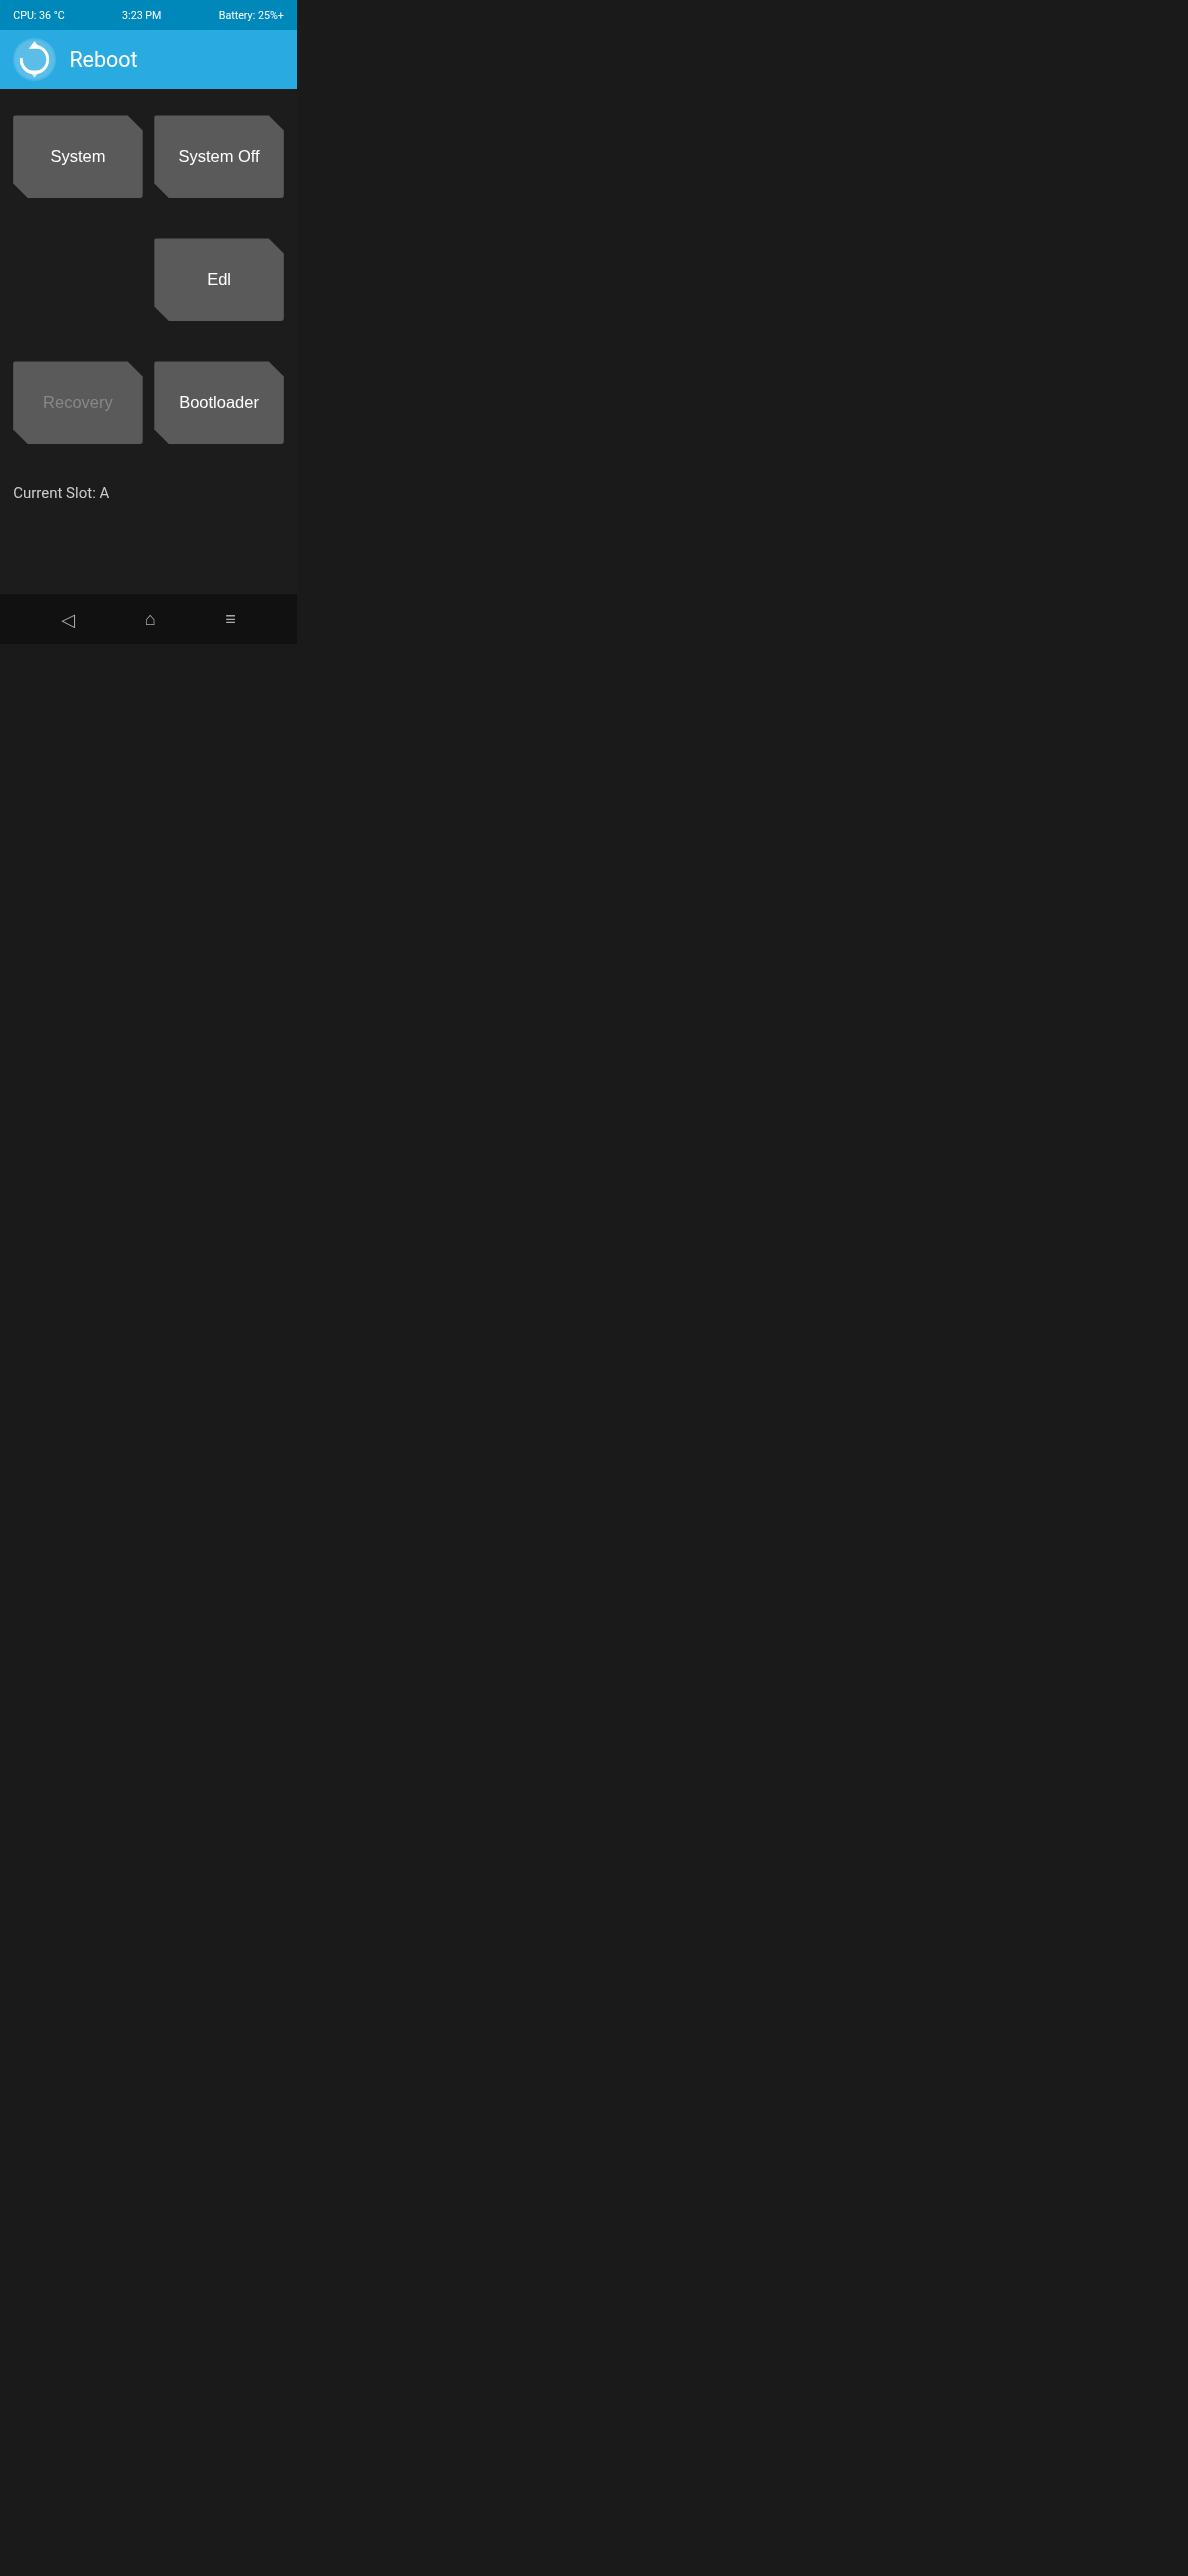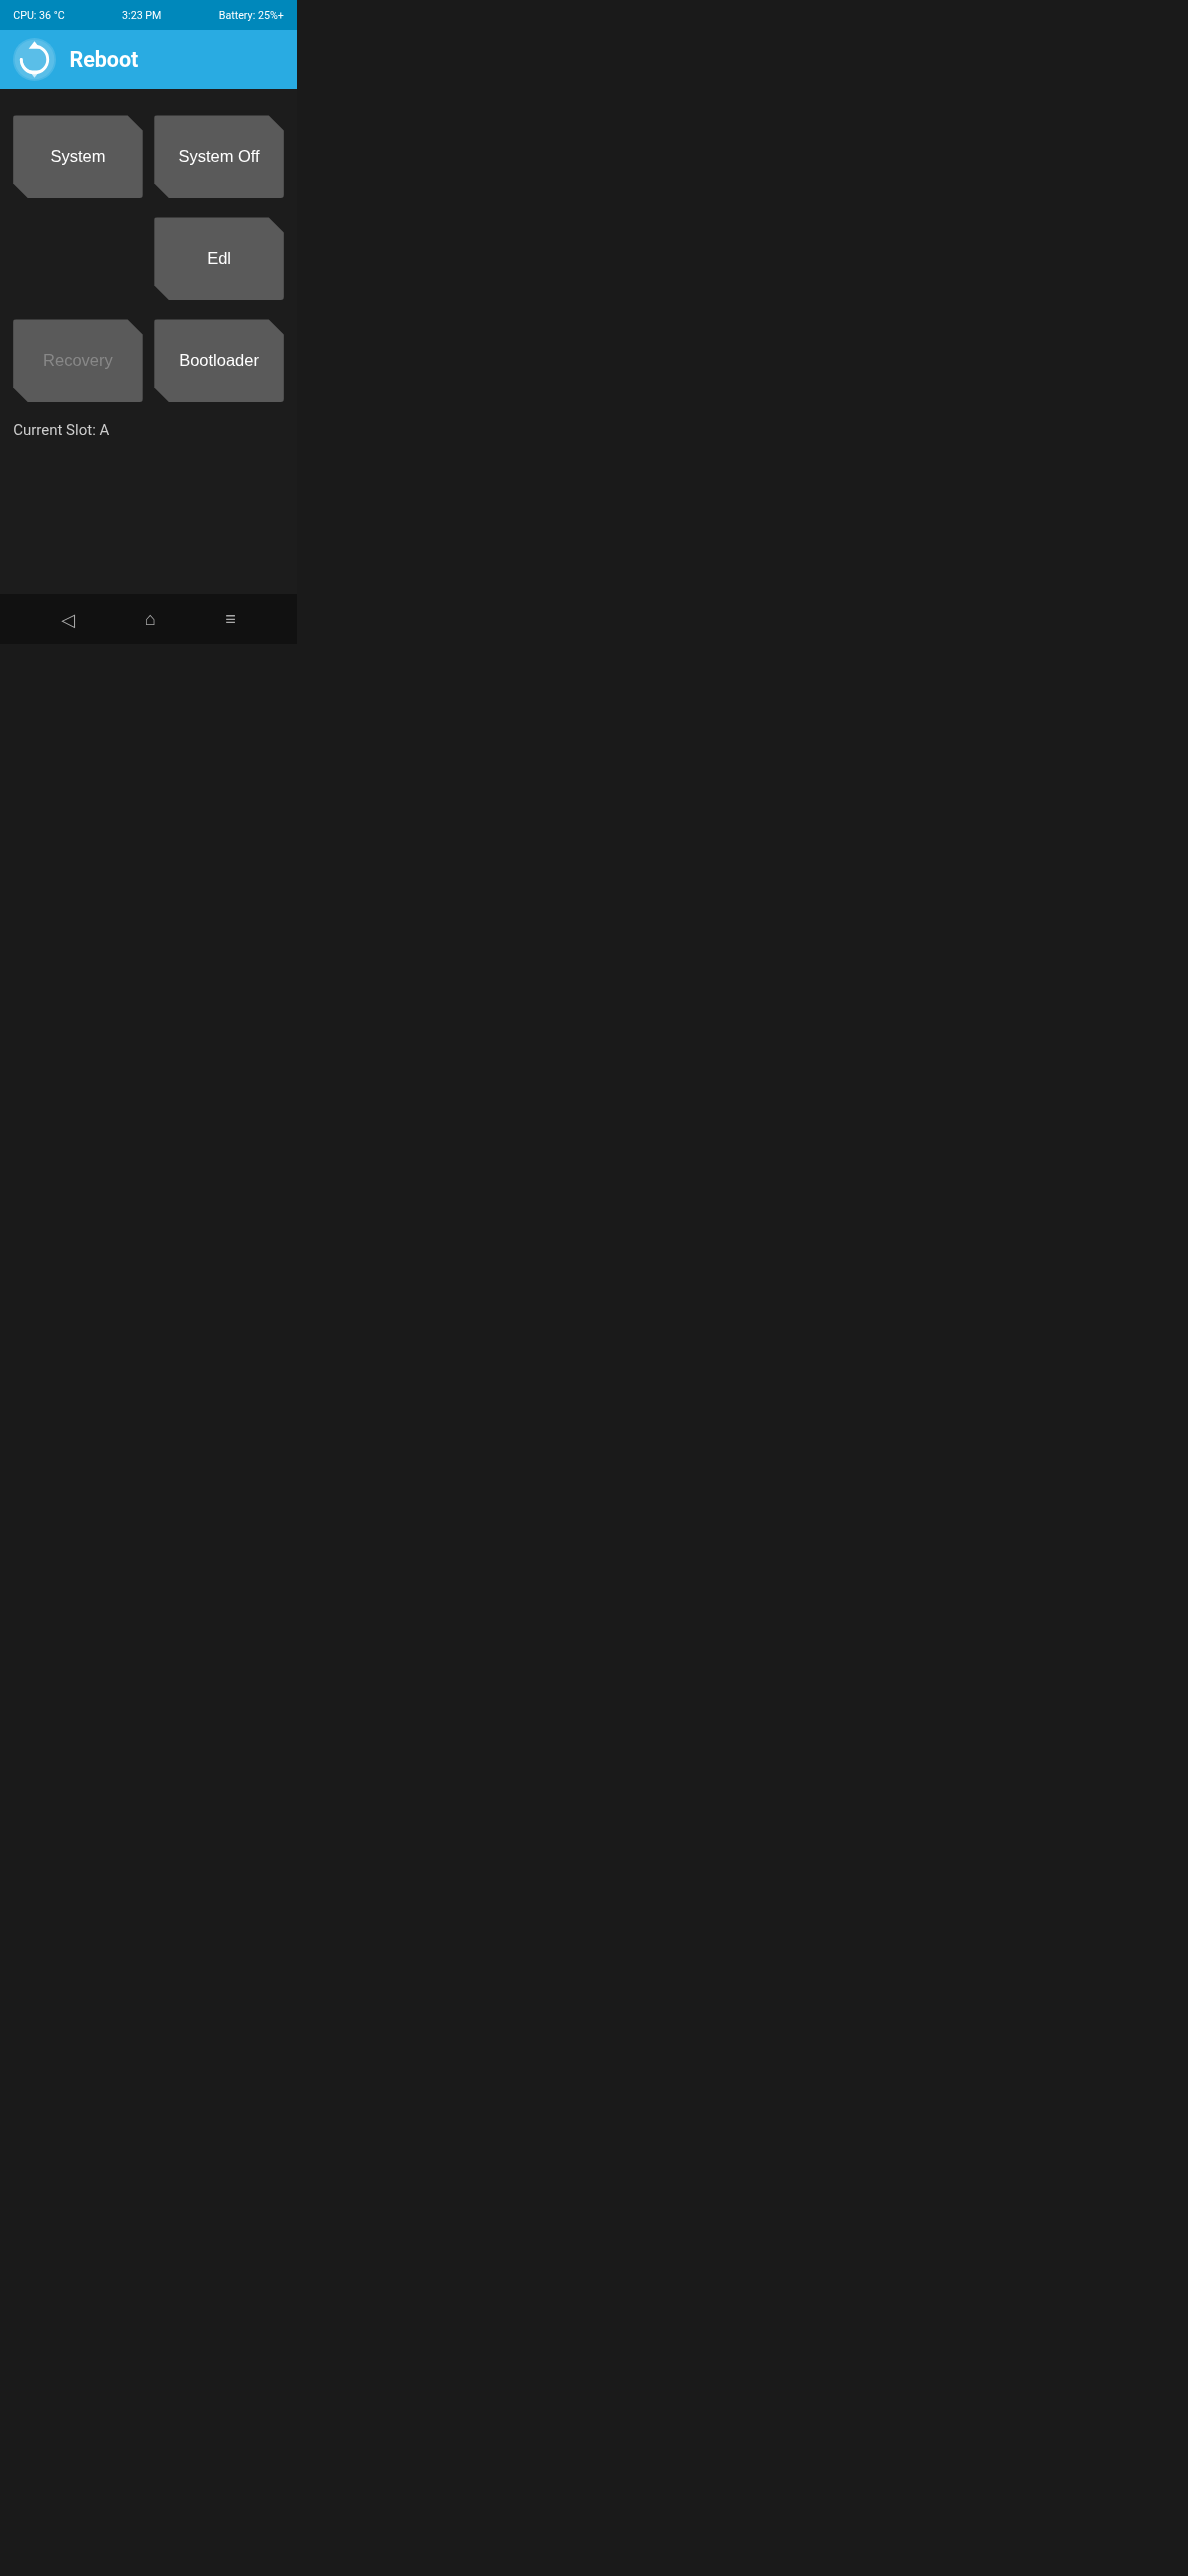--- a/index.html
+++ b/index.html
@@ -43,39 +43,39 @@
 
     .app-bar-icon {
       width: 43px;
       height: 43px;
       margin-right: 13.2px;
       flex-shrink: 0;
     }
 
     .app-bar-title {
       font-size: 21.5px;
-      font-weight: 700;
+      font-weight: 400;
       color: #ffffff;
     }
 
     
     .main-content {
       flex: 1;
       background-color: #1c1c1c;
       padding: 26.4px 13.2px 13.2px 13.2px;
       display: flex;
       flex-direction: column;
       gap: 0;
     }
 
     
     .button-row {
       display: flex;
       gap: 11.6px;
-      margin-bottom: 19px;
+      margin-bottom: 40px;
     }
 
     .button-row.single {
       justify-content: flex-end;
     }
 
     .reboot-btn {
       flex: 1;
       height: 83px;
       background-color: #5a5a5a;

